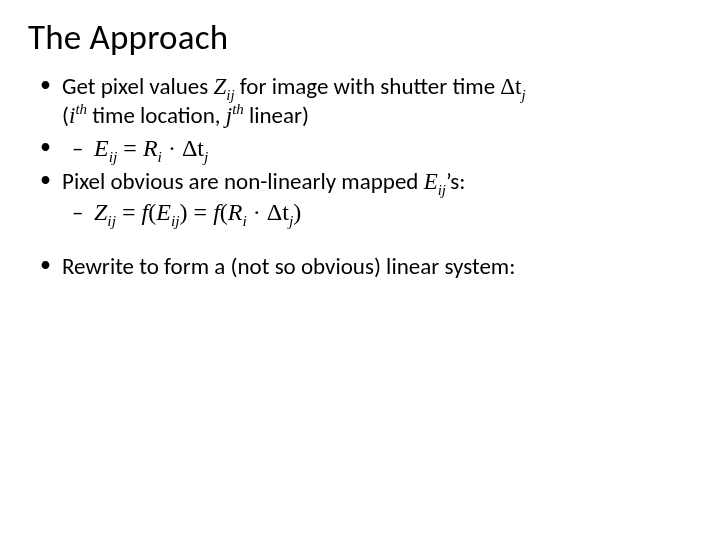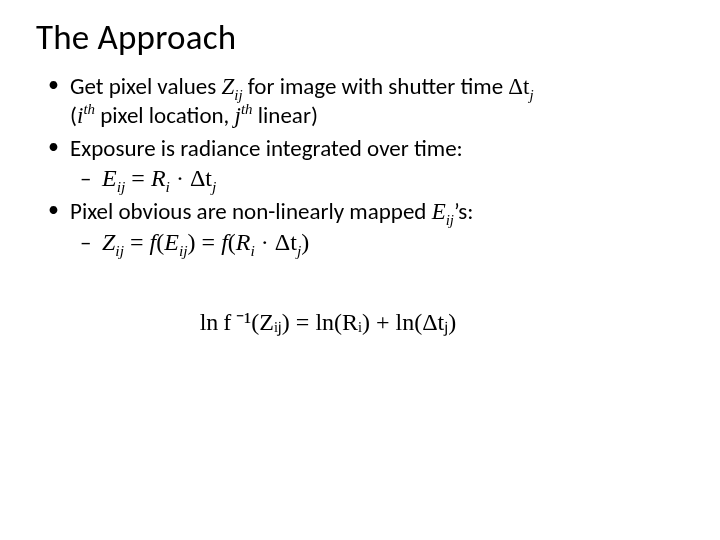--- a/index.html
+++ b/index.html
@@ -8,21 +8,21 @@
     width: 720px;
     height: 540px;
     background: #fff;
     font-family: Calibri, "Segoe UI", Arial, sans-serif;
     color: #000;
   }
   .slide {
     box-sizing: border-box;
     width: 648px;
     height: 540px;
-    padding: 14px 28px 20px 36px;
+    padding: 14px 28px 20px 28px;
   }
   .title {
     font-size: 35px;
     font-weight: 400;
     margin: 2px 0 14px 0;
     letter-spacing: 0.2px;
   }
   ul.top {
     margin: 12px 0 0 12px;
     padding: 0;
@@ -78,25 +78,24 @@
 <body>
 
 <div class="slide">
 
   <div class="title">The Approach</div>
 
   <ul class="top">
 
     <li>
       <span>Get pixel values </span><span class="serif ital">Z</span><sub class="serif ital">ij</sub><span> for image with shutter time </span><span class="serif">Δt</span><sub class="serif ital">j</sub><br>
-      <span>(</span><span class="serif ital">i</span><sup class="serif ital">th</sup><span> pixel location, </span><span class="serif ital">j</span><sup class="serif ital">th</sup><span> linear)</span>
+      <span>(</span><span class="serif ital">i</span><sup class="serif ital">th</sup><span> time location, </span><span class="serif ital">j</span><sup class="serif ital">th</sup><span> linear)</span>
     </li>
 
     <li>
-      <span>Exposure is radiance integrated over time:</span>
       <ul class="sub">
         <li>
           <span class="eq-inline">
             <span class="ital">E</span><sub class="ital">ij</sub><span> = </span><span class="ital">R</span><sub class="ital">i</sub><span> · </span><span>Δt</span><sub class="ital">j</sub>
           </span>
         </li>
       </ul>
     </li>
 
     <li>
@@ -105,19 +104,21 @@
         <li>
           <span class="eq-inline">
             <span class="ital">Z</span><sub class="ital">ij</sub><span> = </span><span class="ital">f</span><span>(</span><span class="ital">E</span><sub class="ital">ij</sub><span>)</span><span> = </span><span class="ital">f</span><span>(</span><span class="ital">R</span><sub class="ital">i</sub><span> · </span><span>Δt</span><sub class="ital">j</sub><span>)</span>
           </span>
         </li>
       </ul>
     </li>
 
     <div class="gap"></div>
 
+    <li>
+      <span>Rewrite to form a (not so obvious) linear system:</span>
+    </li>
   </ul>
 
   <div class="eq-block">
-    <div>ln f ⁻¹(Zᵢⱼ) = ln(Rᵢ) + ln(Δtⱼ)</div>
   </div>
 
 </div>
 
 </body></html>

